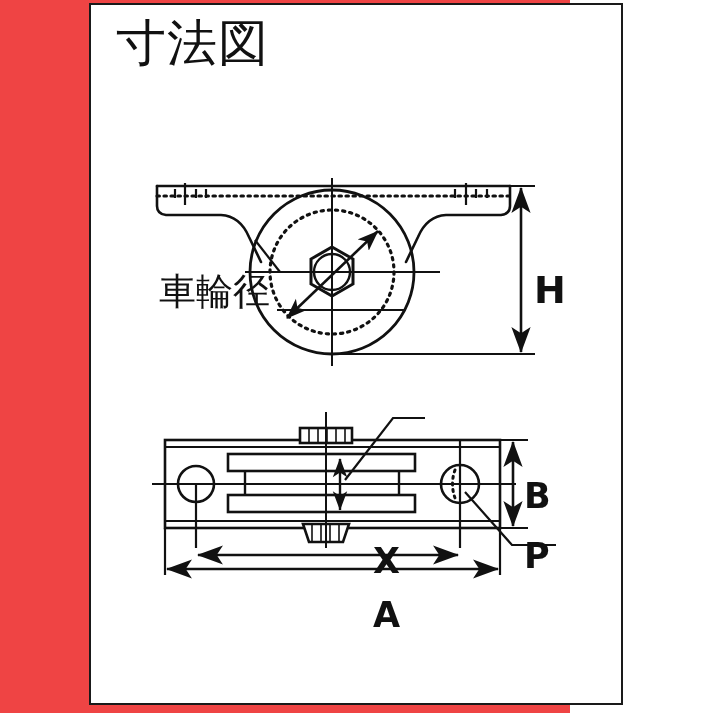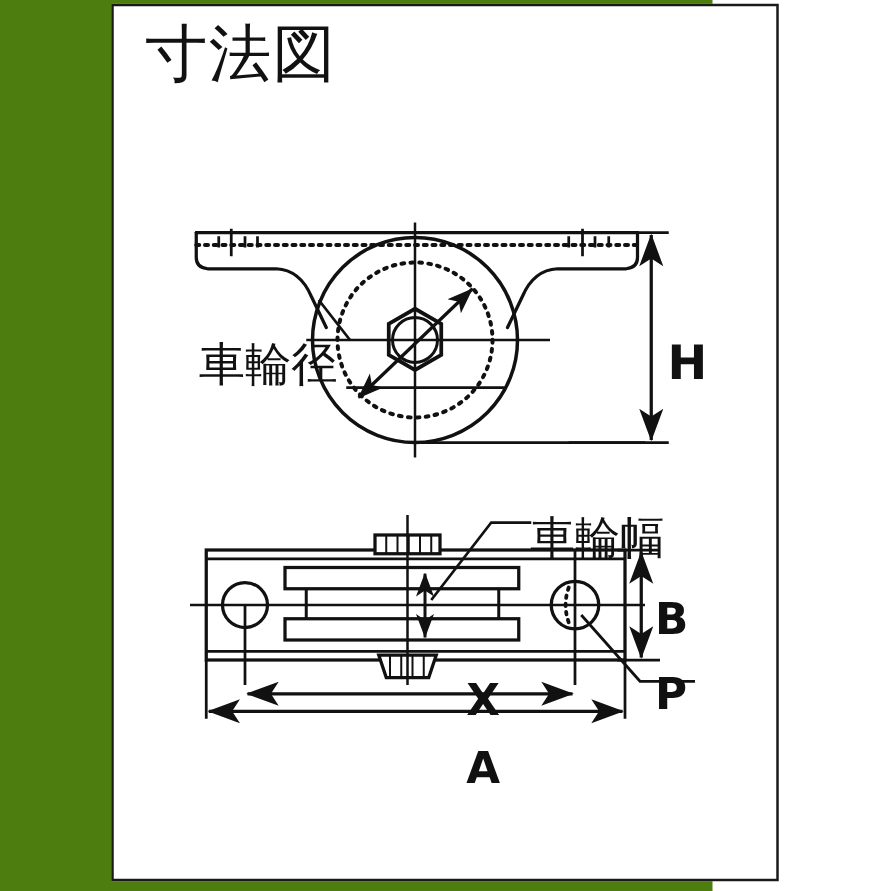--- a/index.html
+++ b/index.html
@@ -8,21 +8,21 @@
     background: #ffffff;
     width: 713px;
     height: 713px;
     overflow: hidden;
     font-family: "DejaVu Sans", sans-serif;
   }
   #root {
     position: relative;
     width: 570px;
     height: 713px;
-    background: #4d7c0f;
+    background: #ef4444;
   }
   #frame {
     position: absolute;
     left: 89px;
     top: 3px;
     width: 534px;
     height: 702px;
     border: 2px solid #1a1a1a;
     background: #ffffff;
     box-sizing: border-box;
@@ -225,21 +225,20 @@
       <g>
         <path d="M167,569 L498,569" stroke="#111111" stroke-width="2.6" marker-start="url(#arrHeadStart)" marker-end="url(#arrHeadEnd)"></path>
       </g>
     </g>
   </svg>
 
   <div class="lbl lbl-jp-dia">車輪径</div>
 
   <div class="lbl lbl-h">H</div>
 
-  <div class="lbl lbl-jp-wid">車輪幅</div>
 
   <div class="lbl lbl-b">B</div>
 
   <div class="lbl lbl-p">P</div>
 
   <div class="lbl lbl-x">X</div>
 
   <div class="lbl lbl-a">A</div>
 
 </div>

